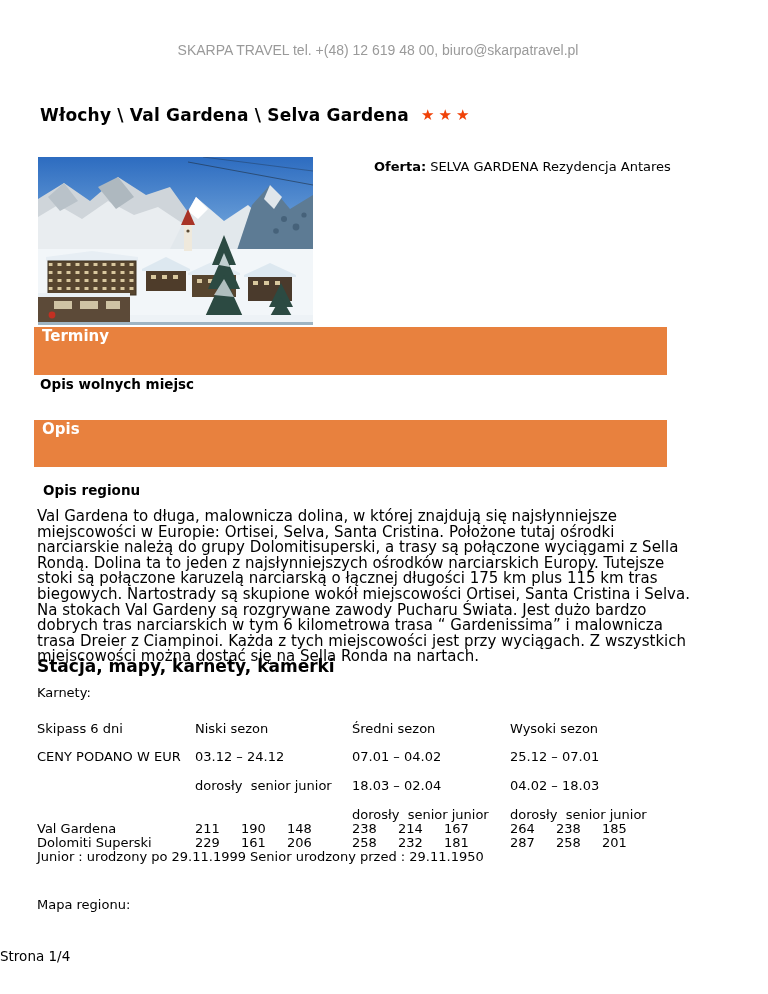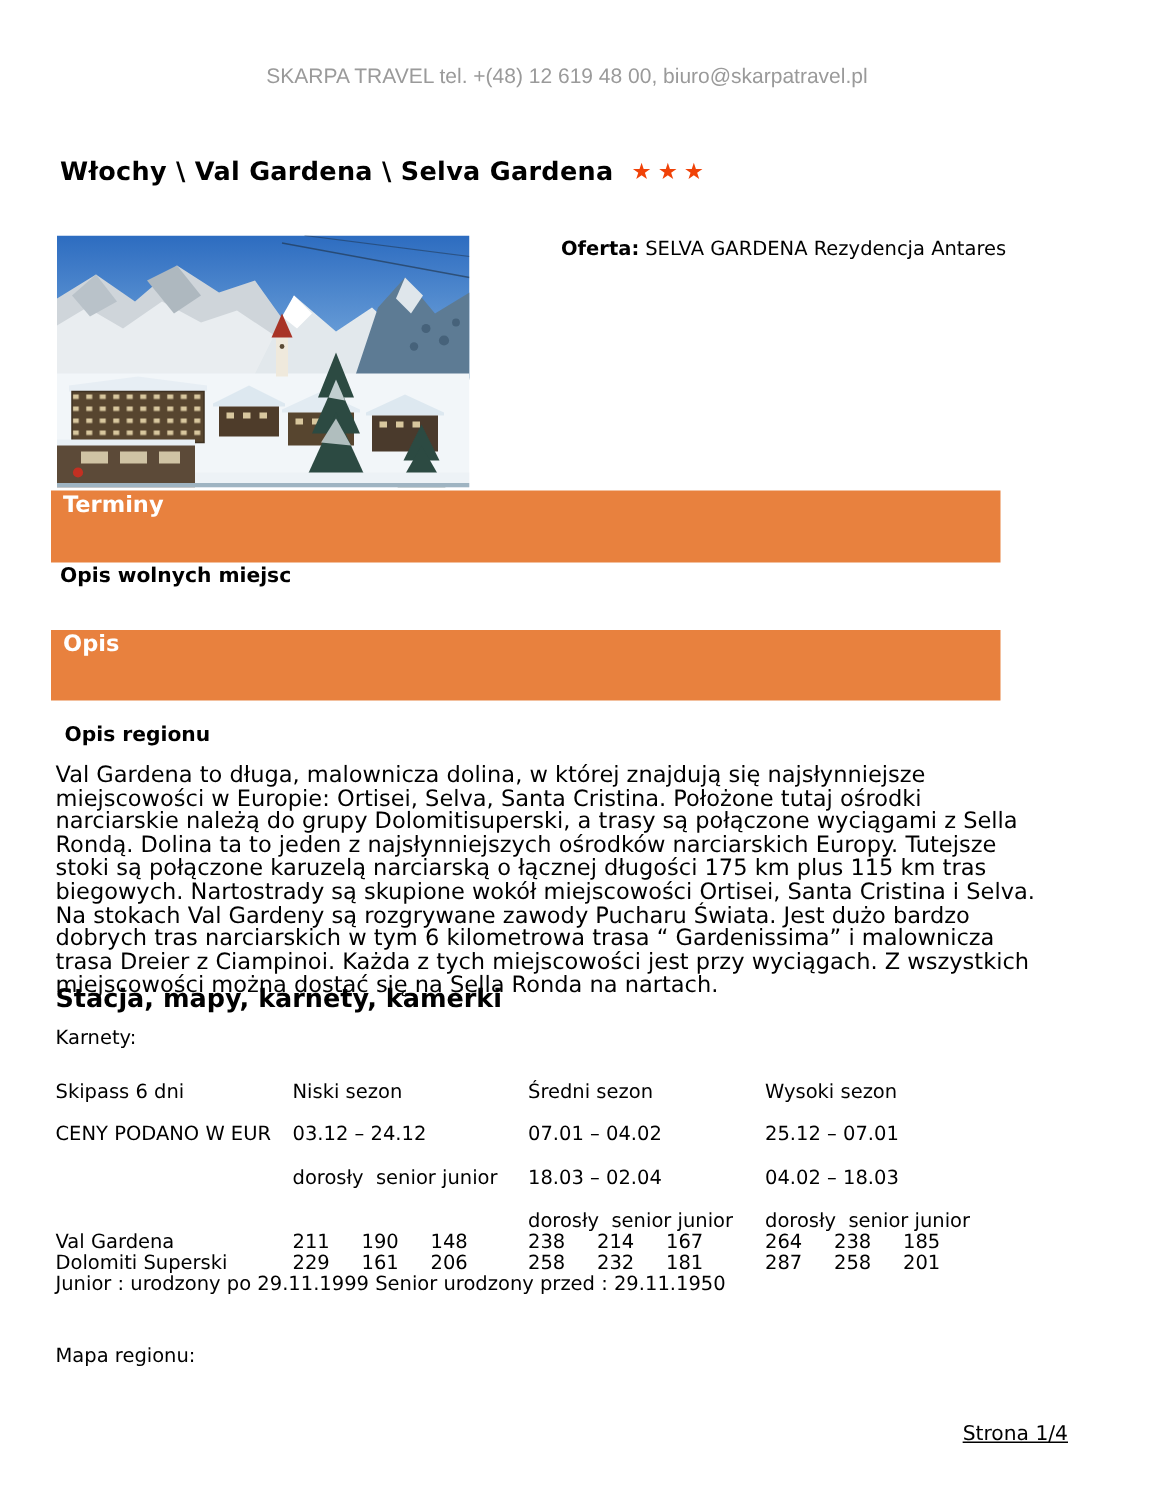--- a/index.html
+++ b/index.html
@@ -40,21 +40,21 @@
   .skipass{top:721px;left:37px;width:700px;height:145px;font-size:13px;}
   .trow{position:absolute;left:0;width:700px;height:16px;}
   .cell{position:absolute;white-space:pre;}
   .col1{left:0;}
   .col2{left:158px;}
   .col3{left:315px;}
   .col4{left:473px;}
   .num{display:inline-block;width:46px;}
   .note-line{position:absolute;top:128px;left:0;white-space:pre;}
   .map-label{top:897px;left:37px;font-size:13px;}
-  .doc-footer{top:948px;left:0;width:712px;text-align:right;font-size:13.5px;text-decoration:underline;}
+  .doc-footer{top:948px;left:0;width:712px;text-align:left;font-size:13.5px;}
 </style>
 </head>
 <body style="--accent: #e8813e; --star: #f04208;">
 
 <div class="abs doc-header">SKARPA TRAVEL tel. +(48) 12 619 48 00, biuro@skarpatravel.pl</div>
 
 <div class="abs title-row">
   <span>Włochy \ Val Gardena \ Selva Gardena</span><span class="stars"><span>★</span><span>★</span><span>★</span></span>
 </div>
 

